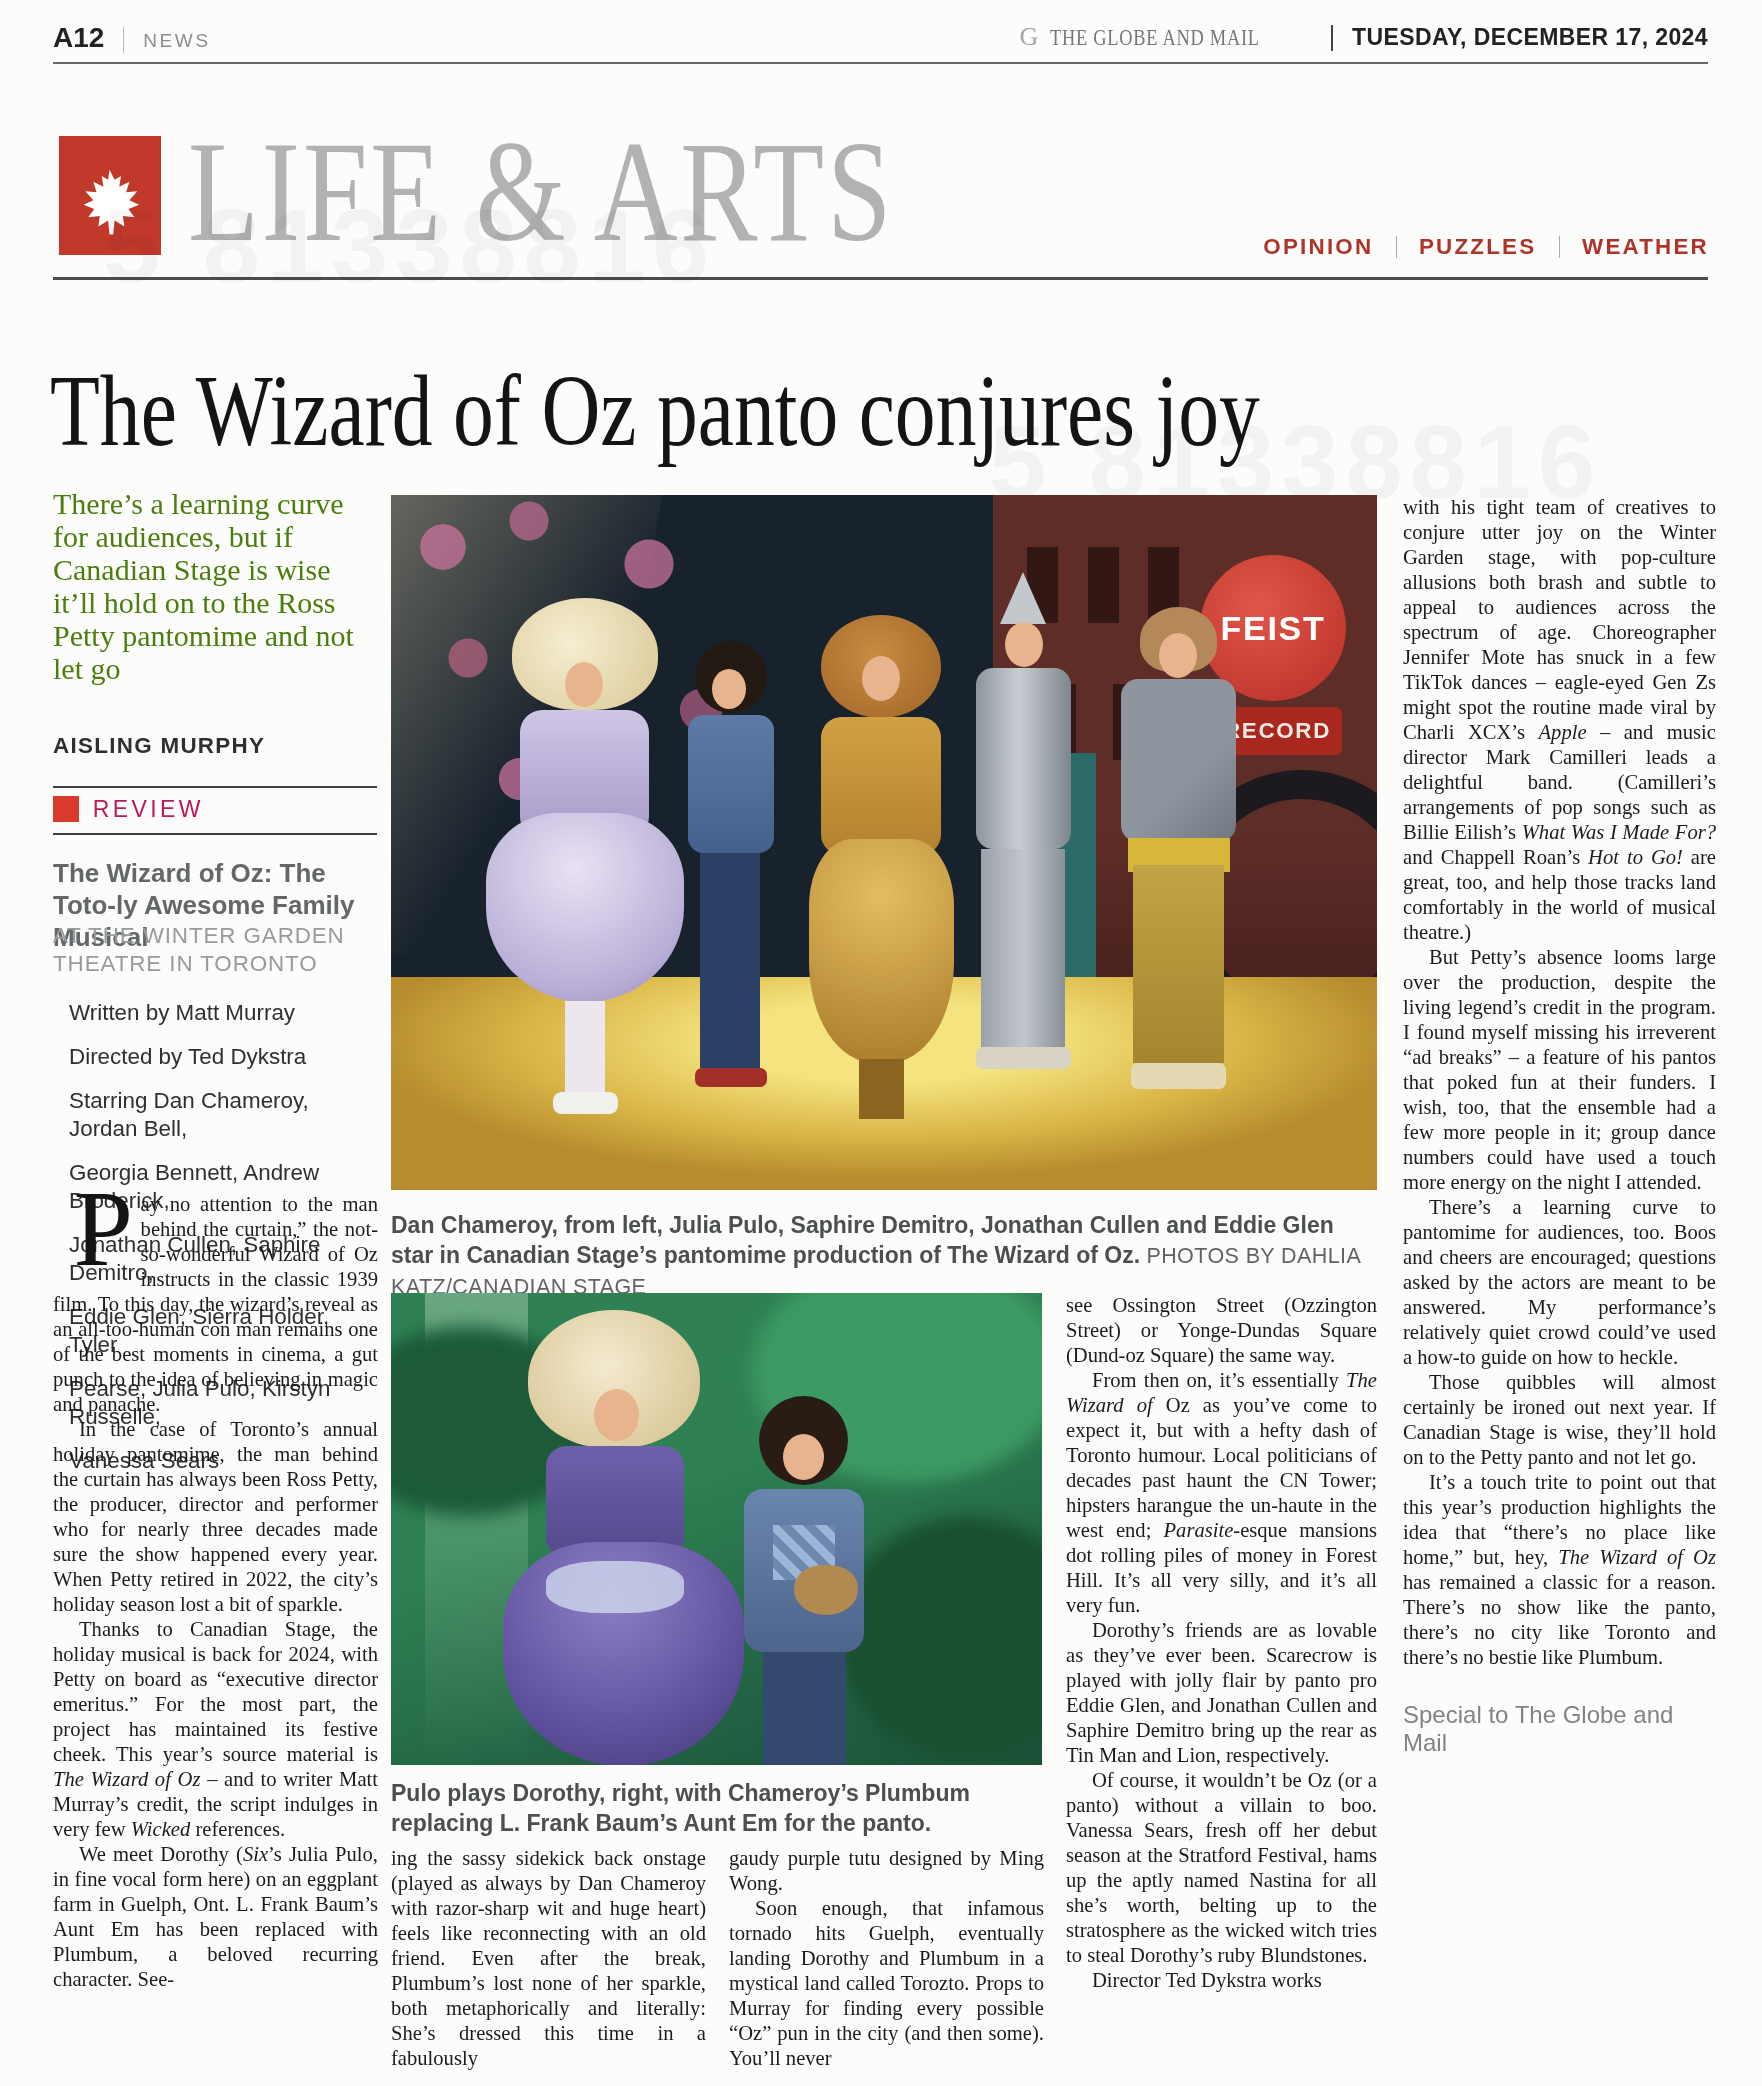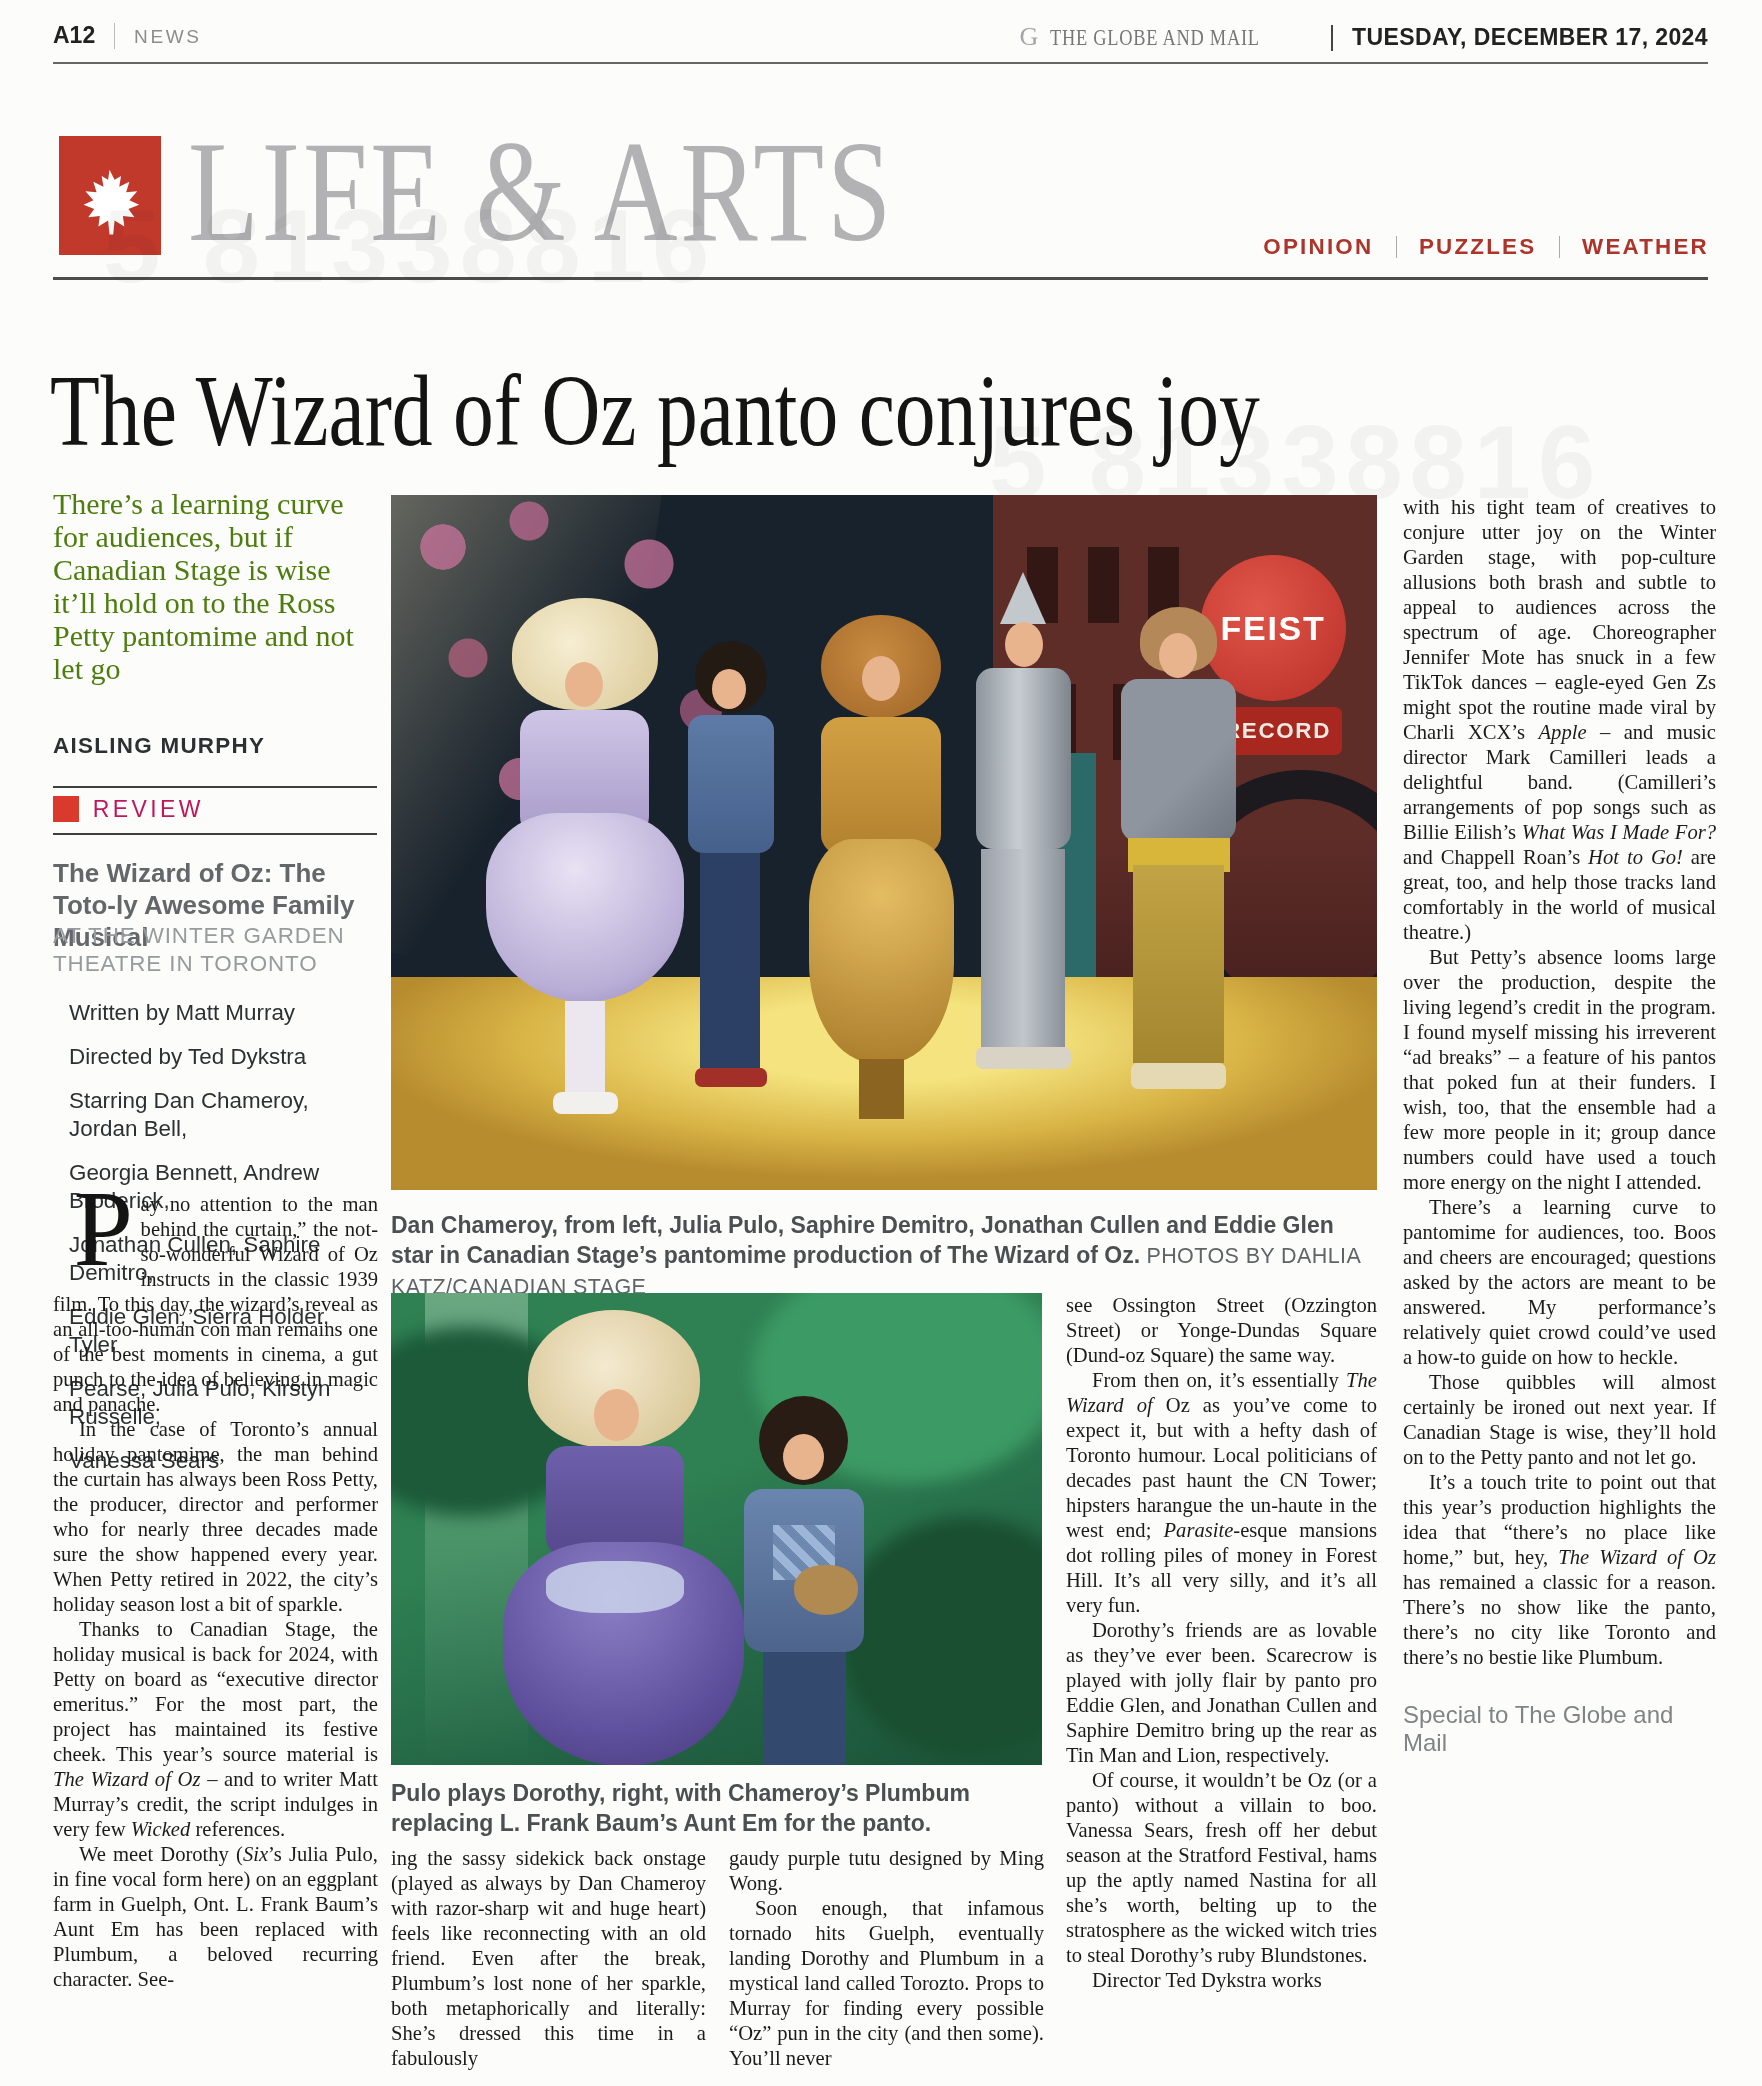--- a/index.html
+++ b/index.html
@@ -4,21 +4,21 @@
 <style>
   html,body{margin:0;padding:0;background:#e8e8e6;}
   .page{position:relative;width:1762px;height:2086px;background:#fcfcfa;overflow:hidden;
         font-family:"Liberation Serif",serif;color:#1b1b1b;}
   .abs{position:absolute;}
   .sans{font-family:"Liberation Sans",sans-serif;}
   .cond{display:inline-block;transform:scaleX(.8);transform-origin:0 50%;white-space:nowrap;}
 
   
   .topbar{left:53px;top:22.4px;width:1655px;height:34px;}
-  .tb-page{font-family:"Liberation Sans",sans-serif;font-weight:bold;font-size:23px;color:#222;}
+  .tb-page{font-family:"Liberation Sans",sans-serif;font-weight:bold;font-size:28px;color:#222;}
   .tb-sep{display:inline-block;width:0.9px;height:26px;background:#bbb;margin:0 19px -6px 19px;}
   .tb-vsep{display:inline-block;width:1.7px;height:26px;background:#444;margin:0 19px -6px 19px;}
   .tb-news{font-family:"Liberation Sans",sans-serif;font-size:19px;color:#8d8d8f;letter-spacing:2.6px;}
   .tb-right{position:absolute;right:0;top:0;white-space:nowrap;}
   .tb-g{font-size:26px;color:#a5a5a7;margin-right:12px;font-family:"Liberation Serif",serif;}
   .tb-brand{font-size:23px;color:#77777a;letter-spacing:0.9px;}
   .tb-date{font-family:"Liberation Sans",sans-serif;font-weight:bold;font-size:23px;color:#222;letter-spacing:0.4px;}
   .rule-top{left:53px;top:62px;width:1655px;height:1.7px;background:#666;}
 
   

